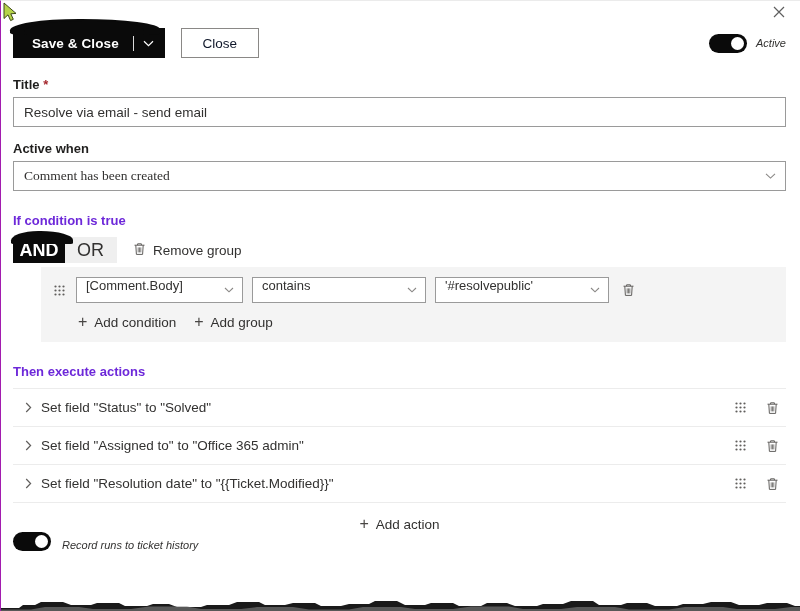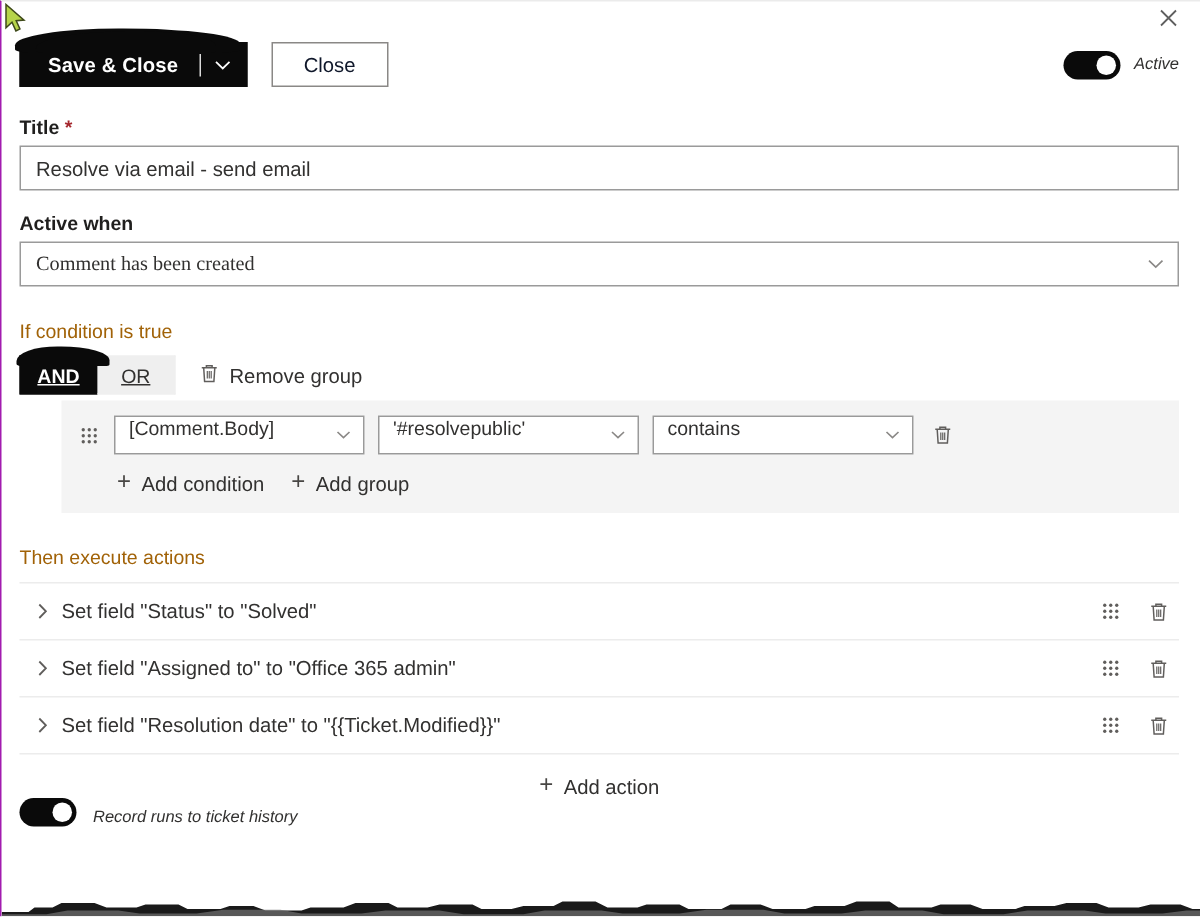--- a/index.html
+++ b/index.html
@@ -178,41 +178,40 @@
   .selectbox .chev {
     position: absolute;
     right: 9px;
     top: 50%;
     transform: translateY(-50%);
     display: flex;
   }
 
   .section-label {
     font-size: 13px;
-    font-weight: 400;
-    color: #a16207;
+    font-weight: 700;
+    color: #6d28d9;
     margin: 22px 0 9px 0;
   }
 
   
   .group-head {
     display: flex;
     align-items: center;
     position: relative;
   }
   .tab-and, .tab-or {
     height: 26px;
     min-width: 52px;
     display: inline-flex;
     align-items: center;
     justify-content: center;
-    font-size: 13px;
+    font-size: 18px;
     box-sizing: border-box;
     cursor: pointer;
-    text-decoration: underline;
   }
   .tab-and {
     background: #0a0a0a;
     color: #ffffff;
     font-weight: 700;
     border: 1px solid #0a0a0a;
   }
   .tab-or {
     background: #efefef;
     color: #323130;
@@ -469,31 +468,31 @@
 
         <div class="cond-select w1">
           <span>[Comment.Body]</span>
           <span class="chev">
             <svg width="10" height="6" viewBox="0 0 10 6" aria-hidden="true">
               <path d="M1 1 L5 4.8 L9 1" stroke="#8a8886" stroke-width="1.1" fill="none"></path>
             </svg>
           </span>
         </div>
 
-        <div class="cond-select w3">
-          <span>'#resolvepublic'</span>
+        <div class="cond-select w2">
+          <span>contains</span>
           <span class="chev">
             <svg width="10" height="6" viewBox="0 0 10 6" aria-hidden="true">
               <path d="M1 1 L5 4.8 L9 1" stroke="#8a8886" stroke-width="1.1" fill="none"></path>
             </svg>
           </span>
         </div>
 
-        <div class="cond-select w2">
-          <span>contains</span>
+        <div class="cond-select w3">
+          <span>'#resolvepublic'</span>
           <span class="chev">
             <svg width="10" height="6" viewBox="0 0 10 6" aria-hidden="true">
               <path d="M1 1 L5 4.8 L9 1" stroke="#8a8886" stroke-width="1.1" fill="none"></path>
             </svg>
           </span>
         </div>
 
         <div class="icon-btn">
           <svg width="13" height="14" viewBox="0 0 13 14" aria-hidden="true">
             <path d="M1.5 3.2 H11.5 M4.6 3.2 V1.8 H8.4 V3.2 M2.8 3.2 L3.4 12.4 H9.6 L10.2 3.2" stroke="#605e5c" stroke-width="1" fill="none"></path>

